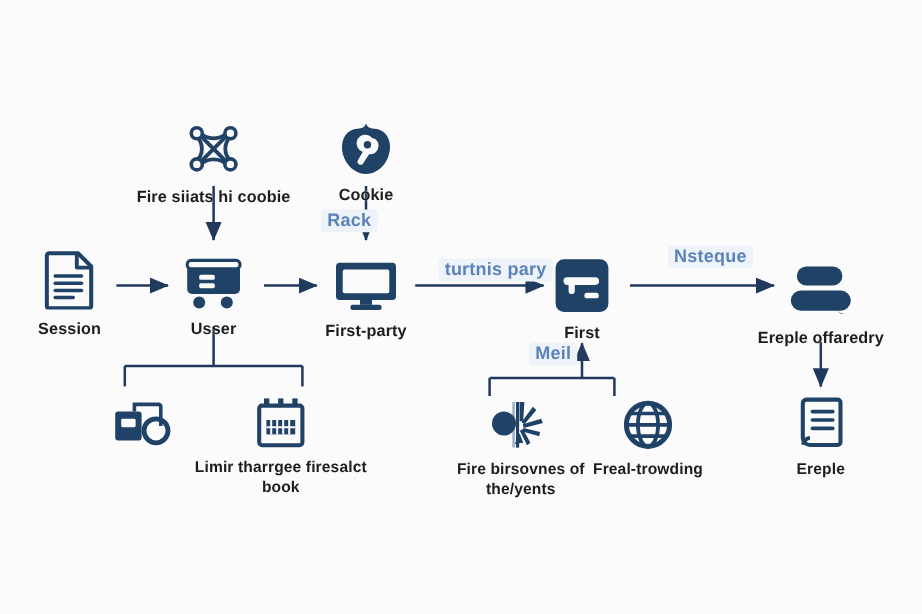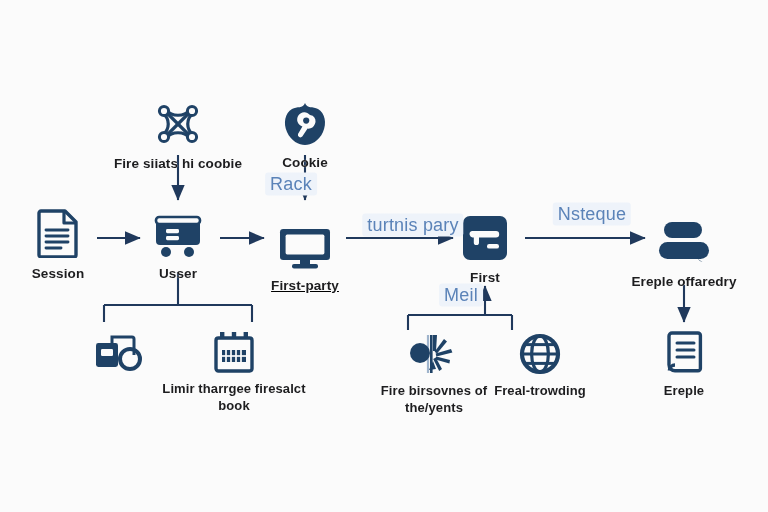--- a/index.html
+++ b/index.html
@@ -48,22 +48,22 @@
     line-height: 1.28;
     text-shadow: 0 0 1px rgba(250,250,250,0.9);
   }
   .node.small .caption {
     font-size: 13px;
     font-weight: 600;
   }
   .edge-label {
     position: absolute;
     color: #5b83b8;
-    font-size: 18px;
-    font-weight: 400;
+    font-size: 15px;
+    font-weight: 700;
     letter-spacing: 0.2px;
     white-space: nowrap;
     transform: translate(-50%, -50%);
     background: linear-gradient(#eef3fa, #eef3fa);
     padding: 1px 5px;
     border-radius: 3px;
   }
 </style>
 </head>
 <body>
@@ -162,21 +162,21 @@
         <path d="M23 2 C25 8 31 5 36 8 C43 12 45 22 41 31 C37 40 29 44 23 44
                  C17 44 9 40 5 31 C1 22 3 12 10 8 C15 5 21 8 23 2 z" fill="#1f4266"></path>
         <path d="M28 14 a7.2 7.2 0 1 0 -7.6 11.4 L16 33 a2.6 2.6 0 0 0 4.3 2.6 l5.3 -8
                  a7.2 7.2 0 0 0 5.1 -12.8 z" fill="#fbfbfb"></path>
         <circle cx="24.2" cy="19.6" r="3.1" fill="#1f4266"></circle>
       </svg>
     </span>
     <span class="caption">Cookie</span>
   </div>
 
-  <div class="node" style="left:305px; top:226px;text-decoration:underline;">
+  <div class="node" style="left:305px; top:216px;">
     <span class="glyph">
       <svg width="56" height="44" viewBox="0 0 56 44">
         <rect x="3" y="3" width="50" height="31" rx="3.2" fill="#1f4266"></rect>
         <rect x="8.6" y="8.6" width="38.8" height="19.8" rx="1.6" fill="#fbfbfb"></rect>
         <rect x="23" y="33" width="10" height="5" fill="#1f4266"></rect>
         <rect x="15" y="38" width="26" height="4.4" rx="2" fill="#1f4266"></rect>
       </svg>
     </span>
     <span class="caption">First-party</span>
   </div>

